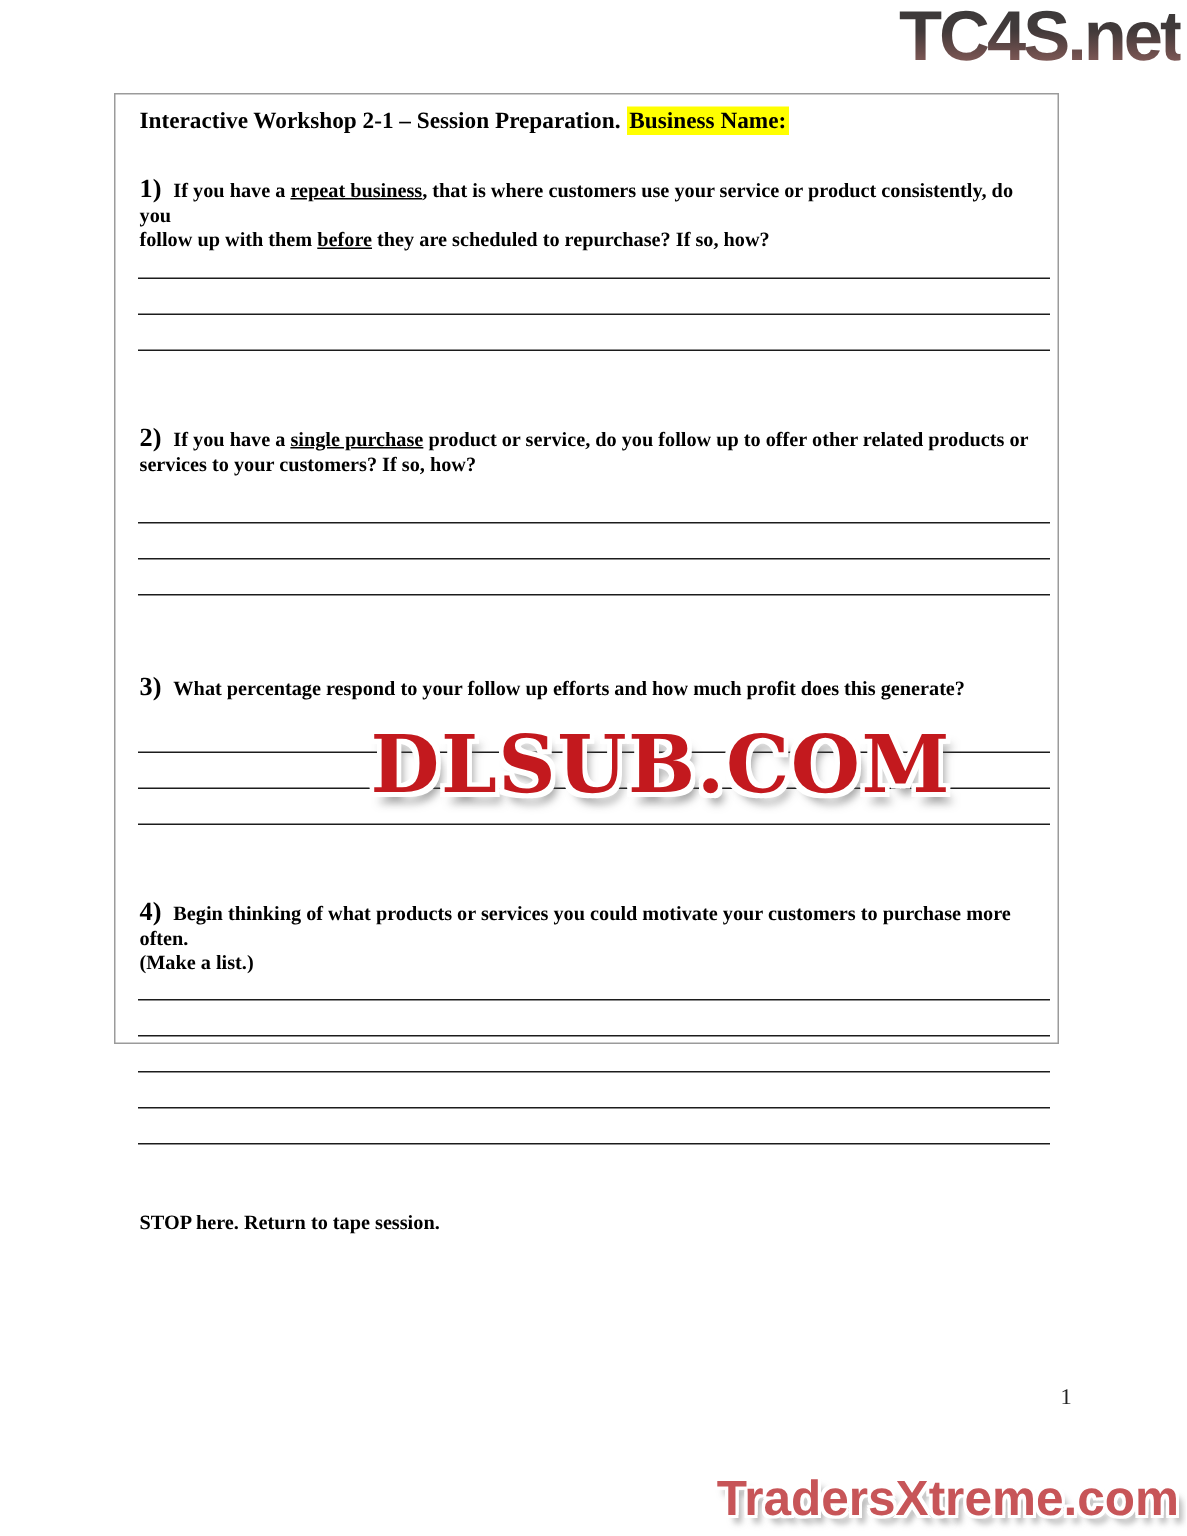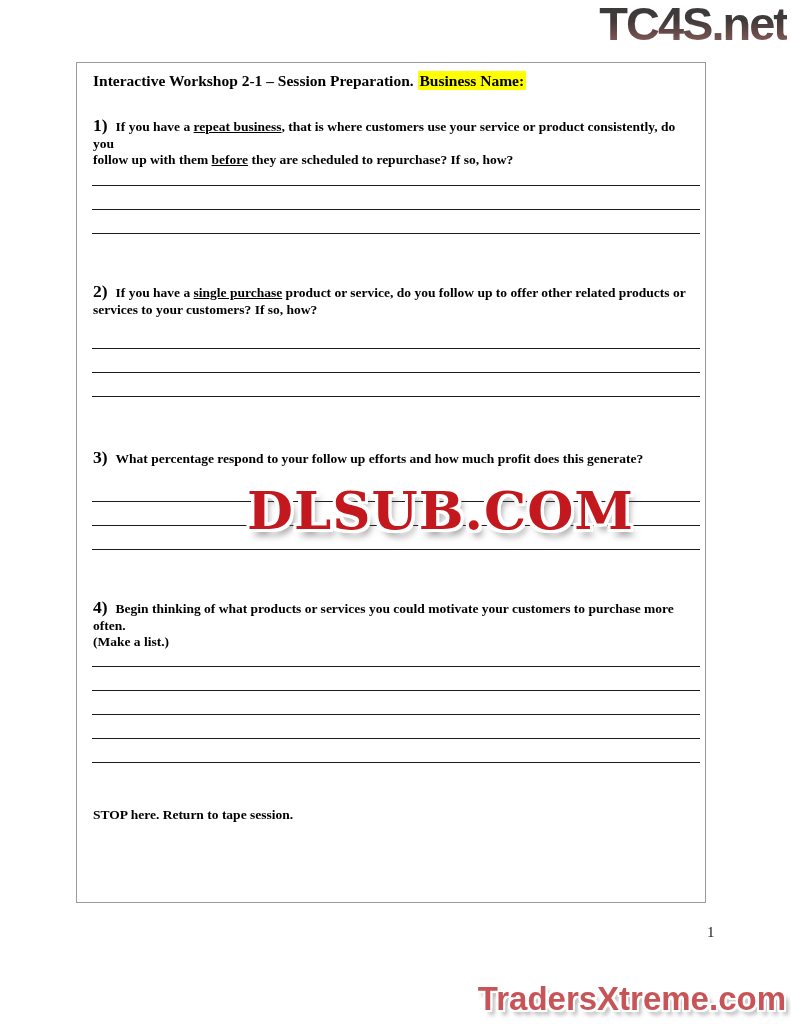--- a/index.html
+++ b/index.html
@@ -14,21 +14,21 @@
     position:absolute; top:-4px; right:4px;
     font-family:"Liberation Sans", sans-serif;
     font-weight:bold; font-size:47px; letter-spacing:-2px;
     background:linear-gradient(180deg,#3a3a3a 10%,#423a3a 45%,#6e4f4d 72%,#936764 95%);
     -webkit-background-clip:text; background-clip:text;
     -webkit-text-fill-color:transparent; color:#3a3a3a;
   }
 
   
   .doc-box {
-    position:absolute; left:76px; top:62px; width:630px; height:841px;
+    position:absolute; left:76px; top:62px; width:630px; height:634px;
     border:1px solid #9b9b9b; background:#ffffff;text-decoration:underline;
   }
 
   .doc-title {
     position:absolute; left:16px; top:9px;
     font-size:15.5px; font-weight:bold; color:#000;
     white-space:nowrap;
   }
   .hl { background:#ffff00; padding:1px 2px; }
 

